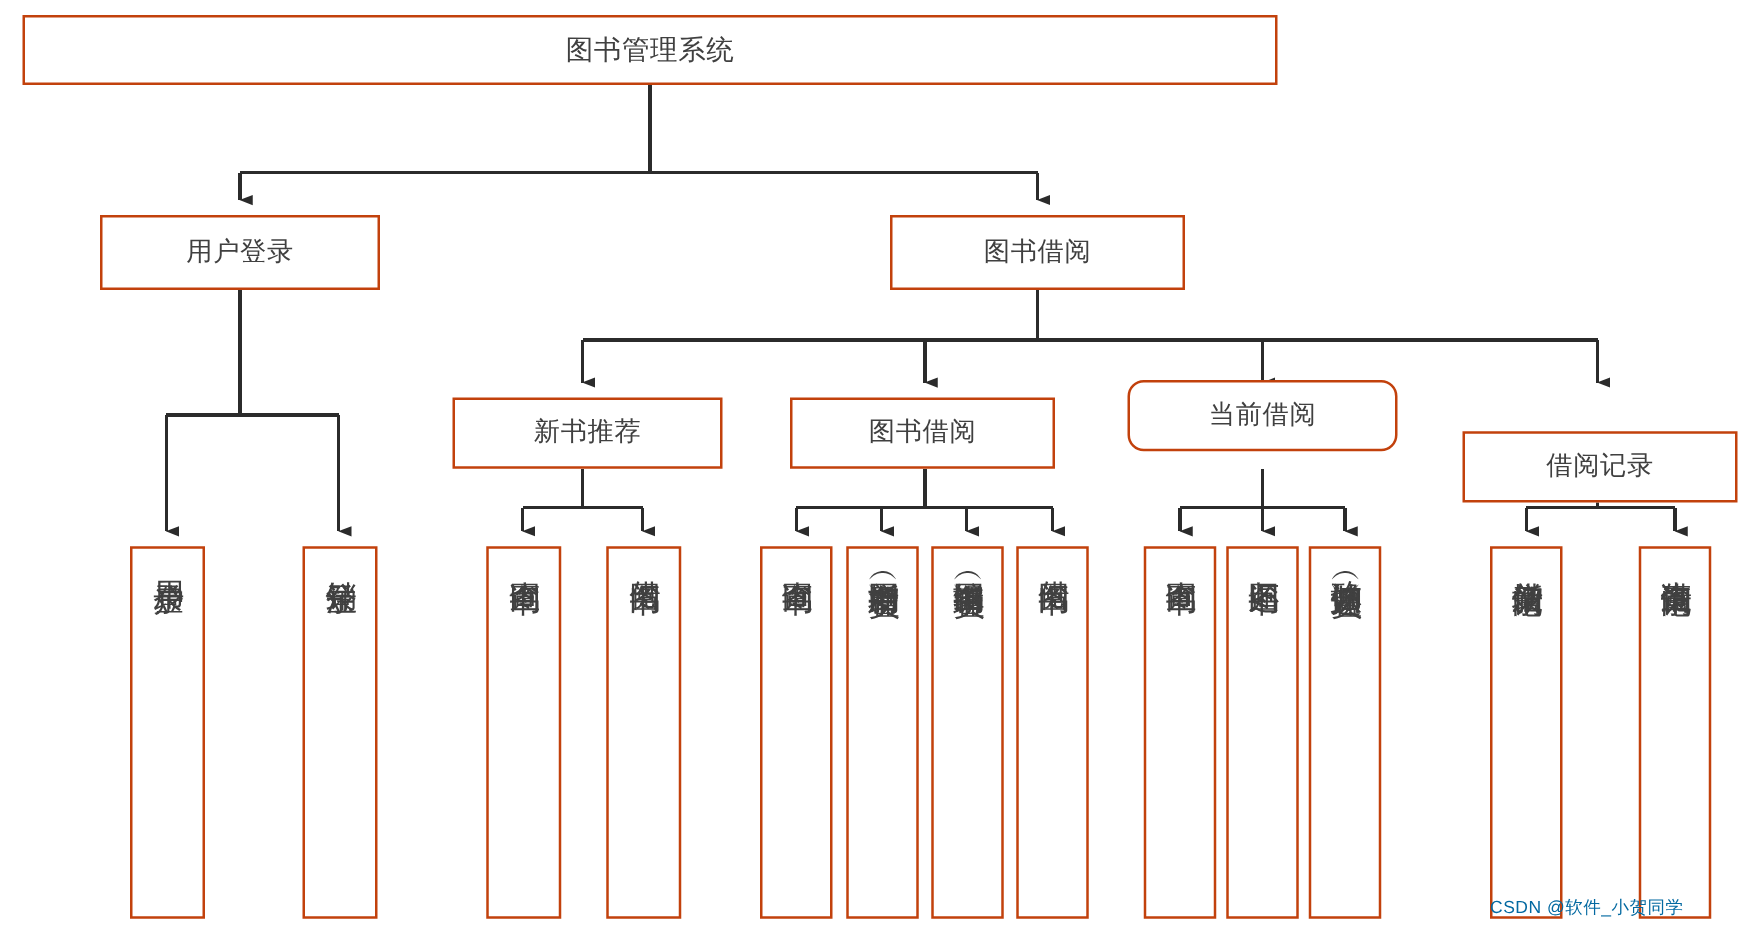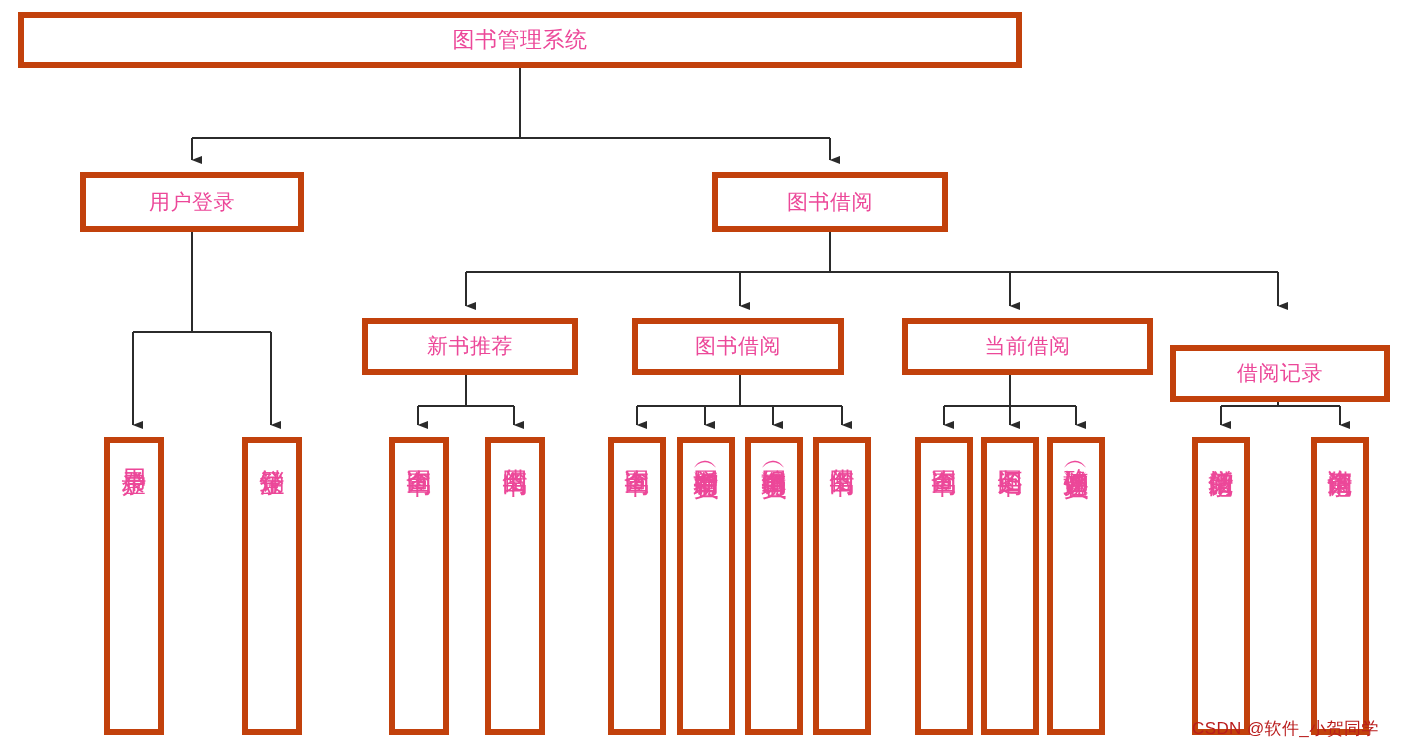--- a/index.html
+++ b/index.html
@@ -21,26 +21,26 @@
     position: absolute;
     left: 0;
     top: 0;
     width: 1405px;
     height: 747px;
     pointer-events: none;
   }
   .node {
     position: absolute;
     box-sizing: border-box;
-    border: 6px solid #c2410c;
+    border: 2px solid #c2410c;
     background: #ffffff;
     display: flex;
     align-items: center;
     justify-content: center;
-    color: #ec4899;
+    color: #404040;
   }
   .node .label {
     display: block;
     text-align: center;
     line-height: 1.18;
     white-space: pre;
   }
   .node.horiz .label {
     font-size: 21px;
     letter-spacing: 0.5px;
@@ -56,22 +56,22 @@
   .node.vert .label {
     writing-mode: vertical-rl;
     text-orientation: upright;
     font-size: 25px;
     line-height: 1.08;
     letter-spacing: 1px;
     white-space: normal;
   }
   .watermark {
     position: absolute;
-    color: #b91c1c;
-    font-size: 17px;
+    color: #0369a1;
+    font-size: 14px;
     letter-spacing: 0.4px;
     white-space: nowrap;
     user-select: none;
   }
 </style>
 </head>
 <body>
 
 <div id="canvas">
 
@@ -135,21 +135,21 @@
   <div class="node horiz" style="left:712px; top:172px; width:236px; height:60px;">
     <span class="label">图书借阅</span>
   </div>
 
   <div class="node horiz" style="left:362px; top:318px; width:216px; height:57px;">
     <span class="label">新书推荐</span>
   </div>
   <div class="node horiz" style="left:632px; top:318px; width:212px; height:57px;">
     <span class="label">图书借阅</span>
   </div>
-  <div class="node horiz" style="left:902px; top:318px; width:251px; height:57px;">
+  <div class="node horiz" style="left:902px; top:304px; width:216px; height:57px;border-radius:13px;">
     <span class="label">当前借阅</span>
   </div>
   <div class="node horiz" style="left:1170px; top:318px; width:220px; height:57px;margin-top:27px;">
     <span class="label">借阅记录</span>
   </div>
 
   <div class="node vert" style="left:104px; top:437px; width:60px; height:298px;">
     <span class="label">用户登录</span>
   </div>
   <div class="node vert" style="left:242px; top:437px; width:60px; height:298px;">

